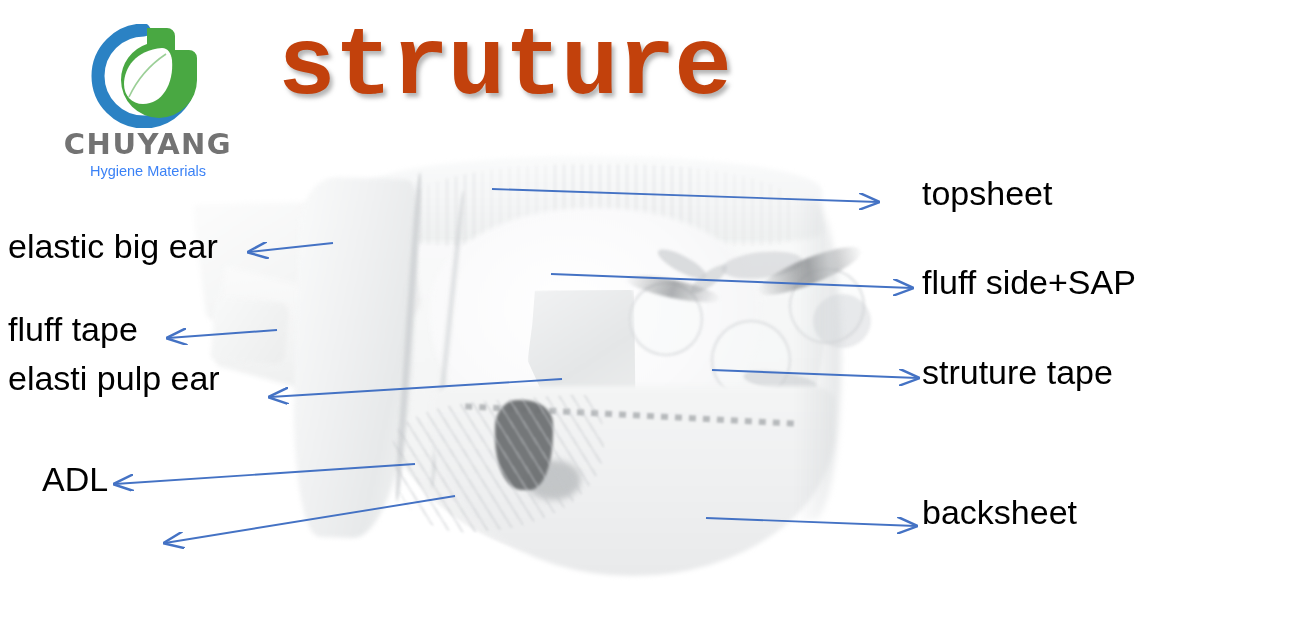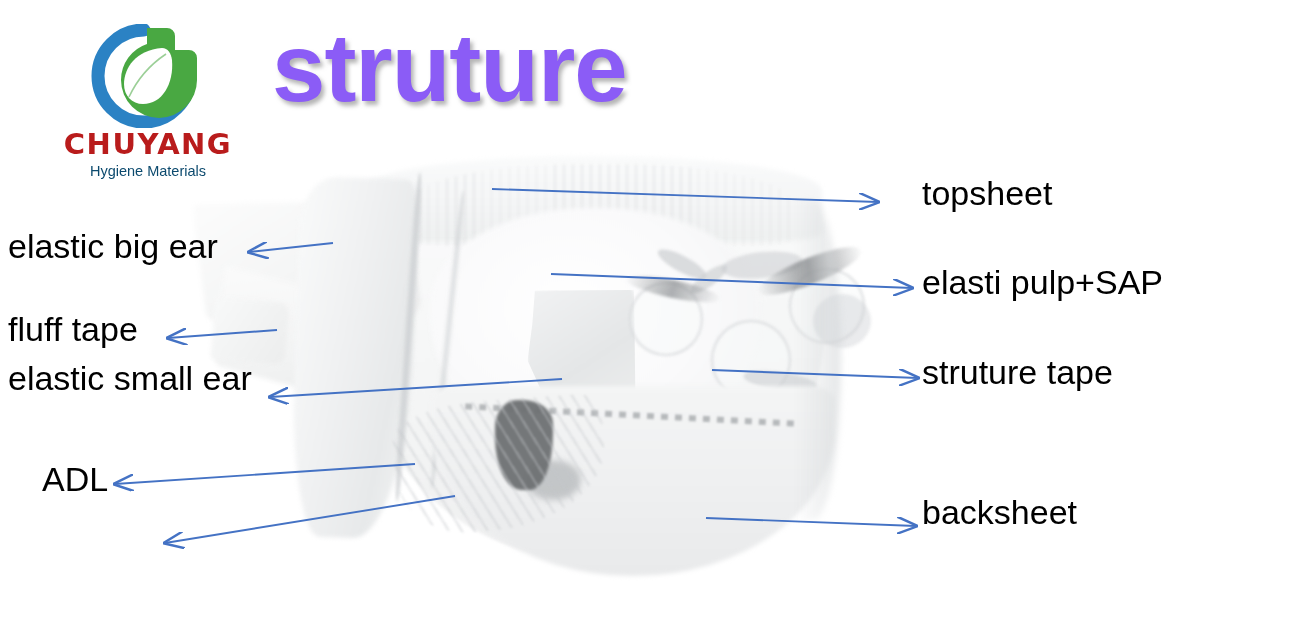--- a/index.html
+++ b/index.html
@@ -36,45 +36,45 @@
   #logo-wordmark {
     position: absolute;
     left: 0;
     top: 108px;
     width: 200px;
     text-align: center;
     font-family: "DejaVu Sans", sans-serif;
     font-weight: bold;
     font-size: 29px;
     letter-spacing: 1.5px;
-    color: #b91c1c;
+    color: #737373;
     line-height: 1;
   }
   #logo-tagline {
     position: absolute;
     left: 0;
     top: 142px;
     width: 200px;
     text-align: center;
     font-family: "Liberation Sans", sans-serif;
     font-size: 14.5px;
-    color: #0c4a6e;
+    color: #3b82f6;
     line-height: 1;
   }
 
   
   #title {
     position: absolute;
-    left: 272px;
+    left: 278px;
     top: 18px;
-    font-family: Liberation Sans, sans-serif;
+    font-family: Liberation Mono, monospace;
     font-weight: bold;
     font-size: 96px;
     line-height: 1.05;
-    color: #8b5cf6;
+    color: #c2410c;
     letter-spacing: -1px;
     text-shadow: 3px 4px 4px rgba(120,120,120,0.55);
     white-space: nowrap;
   }
 
   
   #diaper {
     position: absolute;
     left: 195px;
     top: 150px;
@@ -366,28 +366,28 @@
       <line x1="333" y1="243" x2="249" y2="252" stroke="#4472C4" stroke-width="1.9" marker-end="url(#ah-end)"></line>
       <line x1="277" y1="330" x2="168" y2="338" stroke="#4472C4" stroke-width="1.9" marker-end="url(#ah-end)"></line>
       <line x1="562" y1="379" x2="270" y2="397" stroke="#4472C4" stroke-width="1.9" marker-end="url(#ah-end)"></line>
       <line x1="415" y1="464" x2="115" y2="484" stroke="#4472C4" stroke-width="1.9" marker-end="url(#ah-end)"></line>
       <line x1="455" y1="496" x2="165" y2="543" stroke="#4472C4" stroke-width="1.9" marker-end="url(#ah-end)"></line>
     </g>
   </svg>
 
   <div class="callout" style="left:922px; top:176px;">topsheet</div>
 
-  <div class="callout" style="left:922px; top:265px;">elasti pulp+SAP</div>
+  <div class="callout" style="left:922px; top:265px;">fluff side+SAP</div>
 
   <div class="callout" style="left:922px; top:355px;">struture tape</div>
 
   <div class="callout" style="left:8px; top:229px;">elastic big ear</div>
 
   <div class="callout" style="left:922px; top:495px;">backsheet</div>
 
   <div class="callout" style="left:8px; top:312px;">fluff tape</div>
 
-  <div class="callout" style="left:8px; top:361px;">elastic small ear</div>
+  <div class="callout" style="left:8px; top:361px;">elasti pulp ear</div>
 
   <div class="callout" style="left:18px; top:462px;margin-left:24px;">ADL</div>
 
 
 </div>
 
 </body></html>

